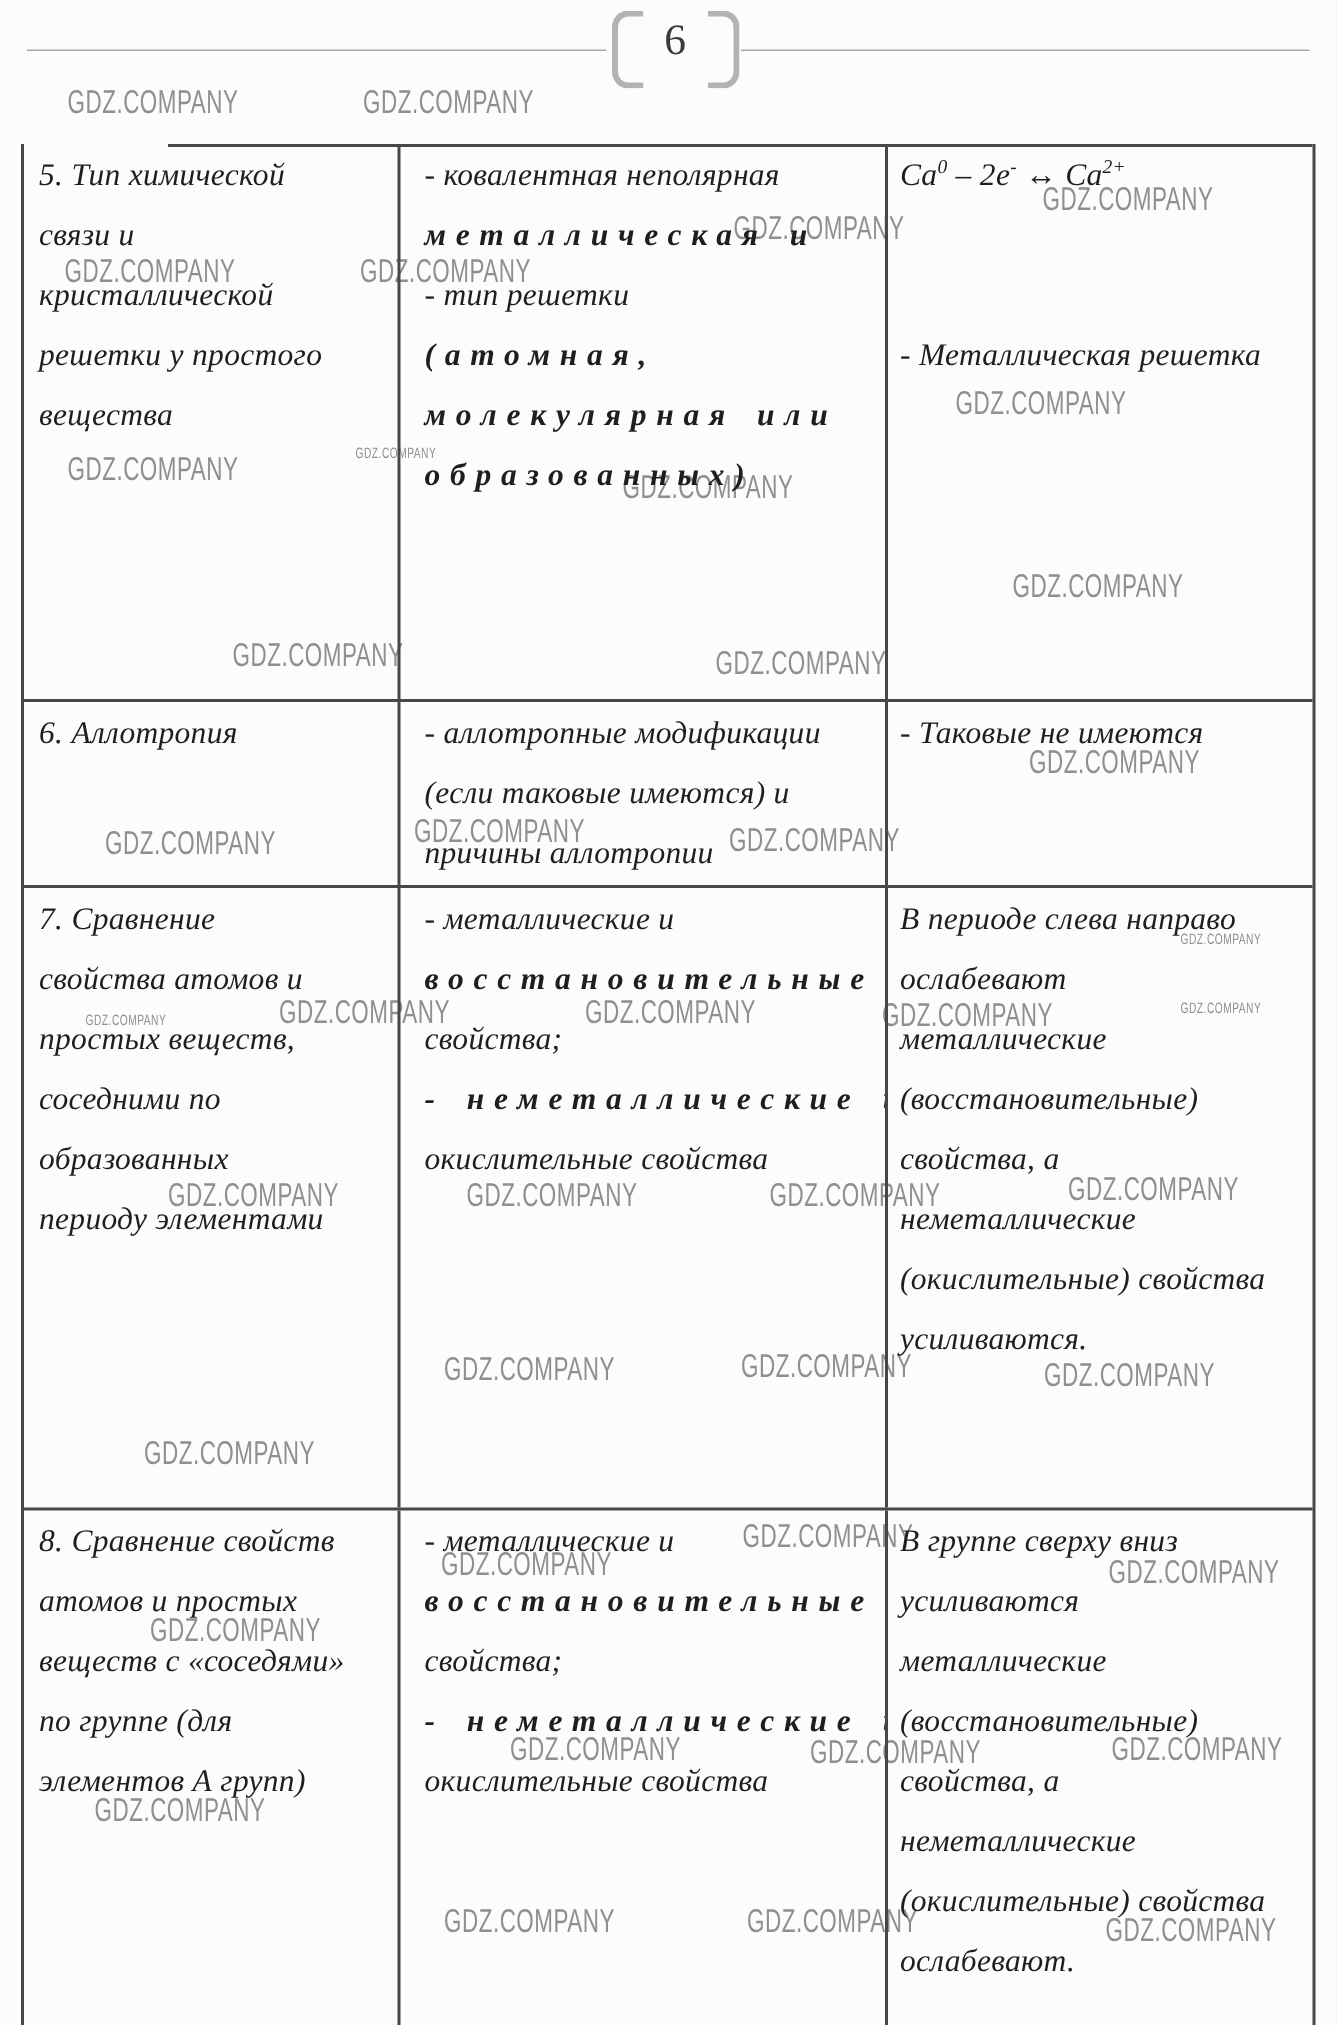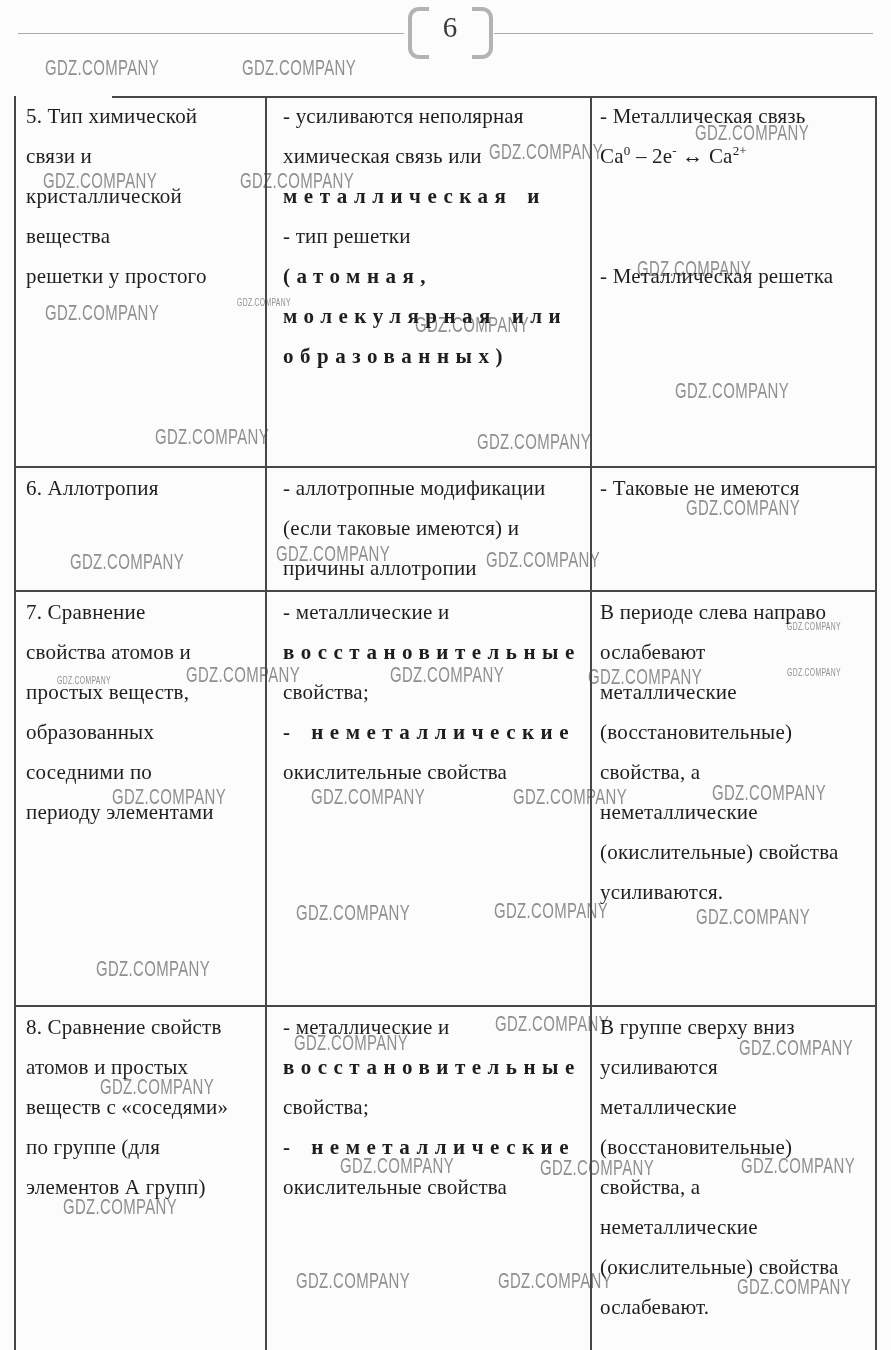--- a/index.html
+++ b/index.html
@@ -103,20 +103,21 @@
   .tcell.c0 { width: 249px; padding-left: 10px; }
   .tcell.c1 { width: 325px; padding-left: 16px; border-left: 2px solid var(--border); }
   .tcell.c2 { width: 285px; padding-left: 8px;  border-left: 2px solid var(--border); }
   .line {
     height: 40px;
     font-size: 21px;
     line-height: 27px;
     letter-spacing: 0.2px;
     color: var(--text);
     white-space: nowrap;
+    font-style: italic;
   }
   .line.b  { font-weight: bold; }
   .line.sp { letter-spacing: 6.5px; word-spacing: 3px; }
   .line sup { font-size: 13px; line-height: 0; }
 </style>
 </head>
 <body>
 
 <div class="page">
 
@@ -173,34 +174,32 @@
       <span class="wm wm-lg" style="left: 737px; top: 1274px;">GDZ.COMPANY</span>
     </div>
 
   <div class="table">
     <div class="table-topline"></div>
   <div class="trow" style="height: 370px;">
         <div class="tcell c0">
           <div class="line">5. Тип химической</div>
           <div class="line">связи и</div>
           <div class="line">кристаллической</div>
+          <div class="line">решетки у простого</div>
           <div class="line">вещества</div>
-          <div class="line">решетки у простого</div>
-        </div>
-        <div class="tcell c1">
-          <div class="line">- усиливаются неполярная</div>
-          <div class="line">химическая связь или</div>
+        </div>
+        <div class="tcell c1">
+          <div class="line">- ковалентная неполярная</div>
           <div class="line b sp">металлическая и</div>
           <div class="line">- тип решетки</div>
           <div class="line b sp">(атомная,</div>
           <div class="line b sp">молекулярная или</div>
           <div class="line b sp">образованных)</div>
         </div>
         <div class="tcell c2">
-          <div class="line">- Металлическая связь</div>
           <div class="line"><span>Ca</span><sup>0</sup><span> – 2e</span><sup>-</sup><span> ↔ Ca</span><sup>2+</sup></div>
           <div class="line">&nbsp;</div>
           <div class="line">&nbsp;</div>
           <div class="line">- Металлическая решетка</div>
         </div>
       </div>
       <div class="trow" style="height: 124px;">
         <div class="tcell c0">
           <div class="line">6. Аллотропия</div>
         </div>
@@ -211,22 +210,22 @@
         </div>
         <div class="tcell c2">
           <div class="line">- Таковые не имеются</div>
         </div>
       </div>
       <div class="trow" style="height: 415px;">
         <div class="tcell c0">
           <div class="line">7. Сравнение</div>
           <div class="line">свойства атомов и</div>
           <div class="line">простых веществ,</div>
+          <div class="line">соседними по</div>
           <div class="line">образованных</div>
-          <div class="line">соседними по</div>
           <div class="line">периоду элементами</div>
         </div>
         <div class="tcell c1">
           <div class="line">- металлические и</div>
           <div class="line b sp">восстановительные</div>
           <div class="line">свойства;</div>
           <div class="line b sp">- неметаллические и</div>
           <div class="line">окислительные свойства</div>
         </div>
         <div class="tcell c2">

